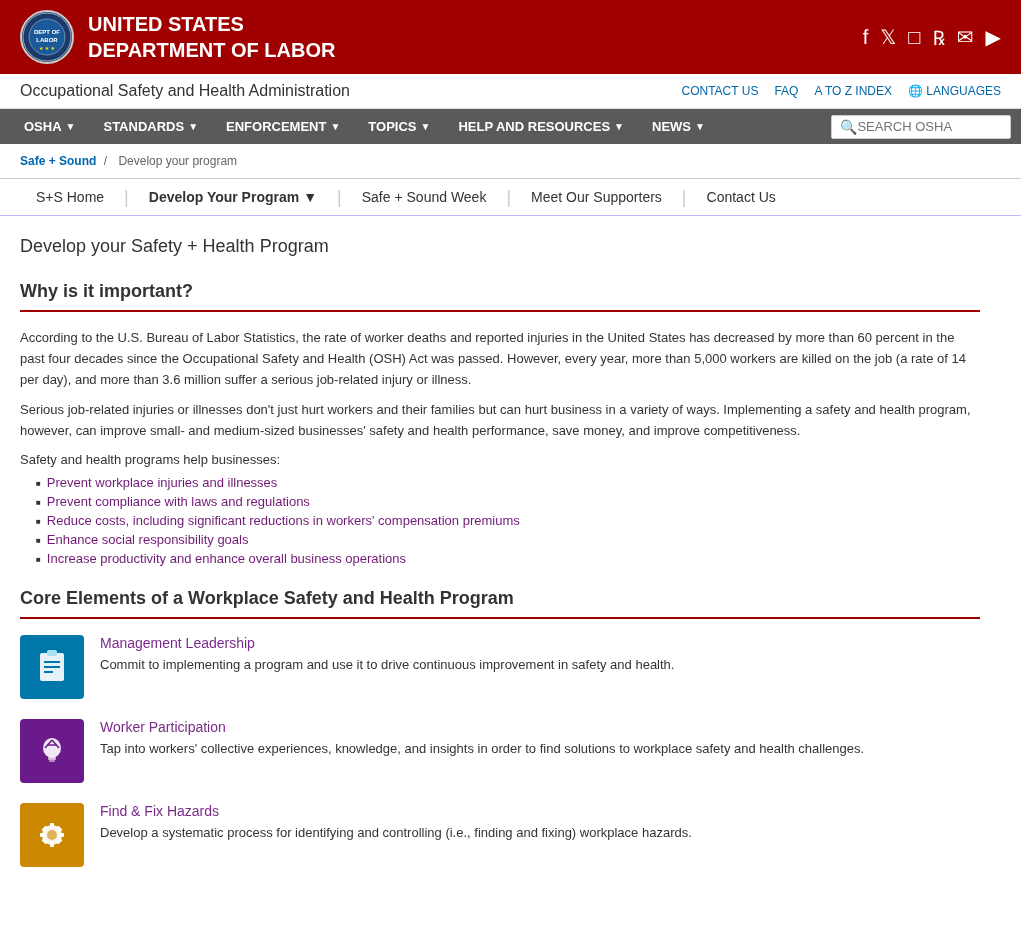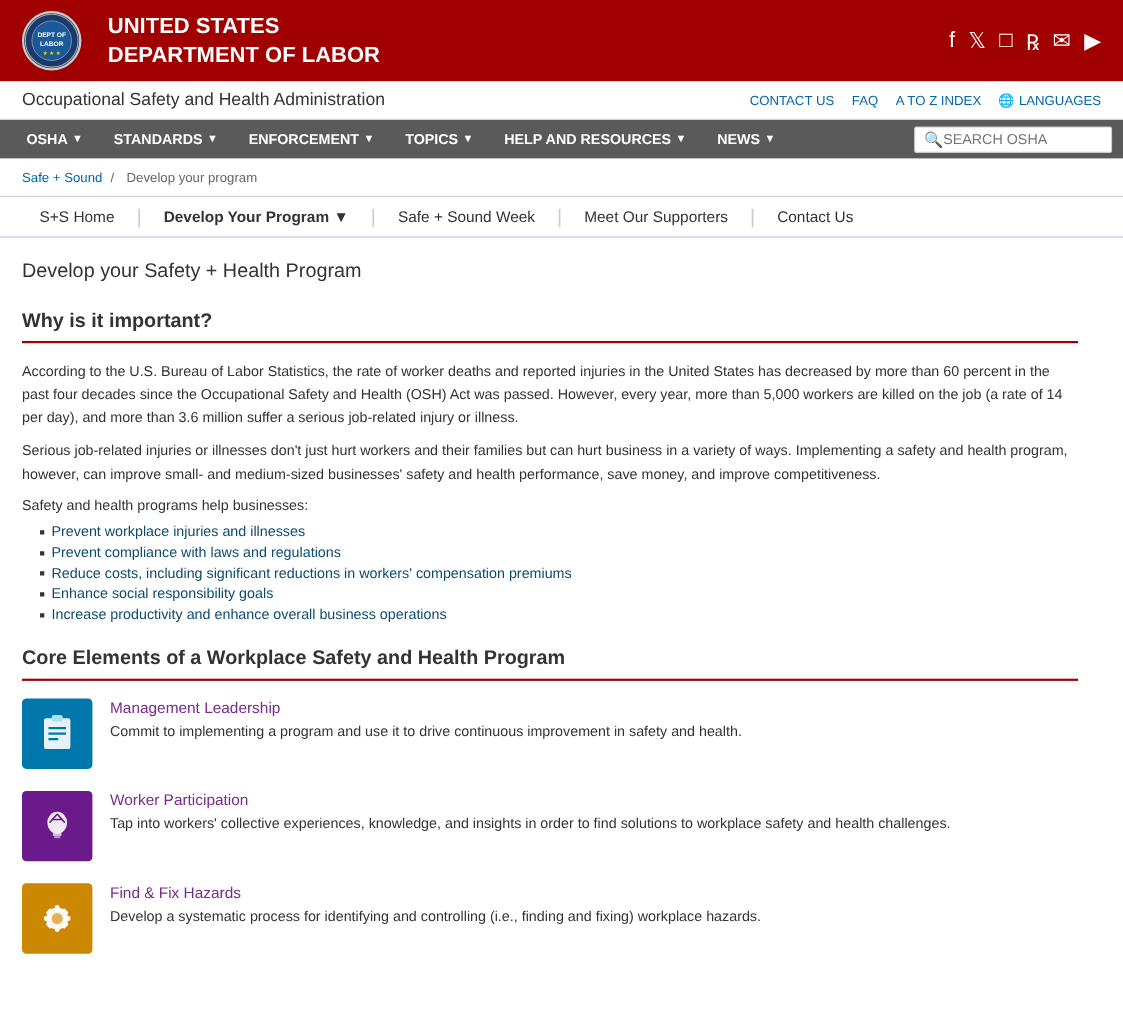--- a/index.html
+++ b/index.html
@@ -9,21 +9,21 @@
     .top-header {
       background: #a00000;
       padding: 10px 20px;
       display: flex;
       align-items: center;
       justify-content: space-between;
     }
     .header-left {
       display: flex;
       align-items: center;
-      gap: 24px;
+      gap: 14px;
     }
     .dol-seal {
       width: 54px;
       height: 54px;
       border-radius: 50%;
       background: #1a3a6b;
       display: flex;
       align-items: center;
       justify-content: center;
       overflow: hidden;
@@ -114,21 +114,21 @@
       width: 140px;
       background: transparent;
     }
     .search-box span { color: #666; font-size: 14px; }
 
     
     .breadcrumb {
       padding: 10px 20px;
       font-size: 12px;
     }
-    .breadcrumb a { color: #0066aa; text-decoration: none; }
+    .breadcrumb a { color: #0066aa; text-decoration: none; font-weight: bold; }
     .breadcrumb span { color: #666; margin: 0 4px; }
 
     
     .sec-nav {
       border-top: 1px solid #ccc;
       border-bottom: 1px solid #c4b5fd;
       padding: 0 20px;
       display: flex;
       align-items: center;
       gap: 0;
@@ -181,21 +181,21 @@
       color: #333;
     }
     .bullet-list {
       list-style: none;
       margin-left: 16px;
       margin-bottom: 20px;
     }
     .bullet-list li {
       font-size: 13px;
       padding: 2px 0;
-      color: #0c4a6e;
+      color: #701a75;
       display: flex;
       align-items: flex-start;
       gap: 6px;
     }
     .bullet-list li::before {
       content: "■";
       font-size: 8px;
       color: #333;
       margin-top: 4px;
       flex-shrink: 0;

